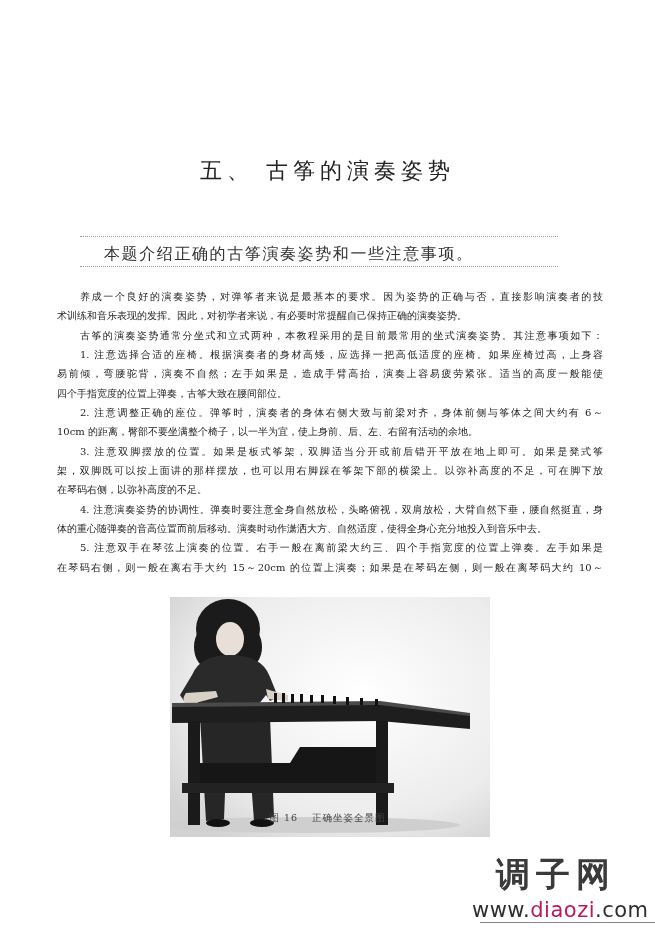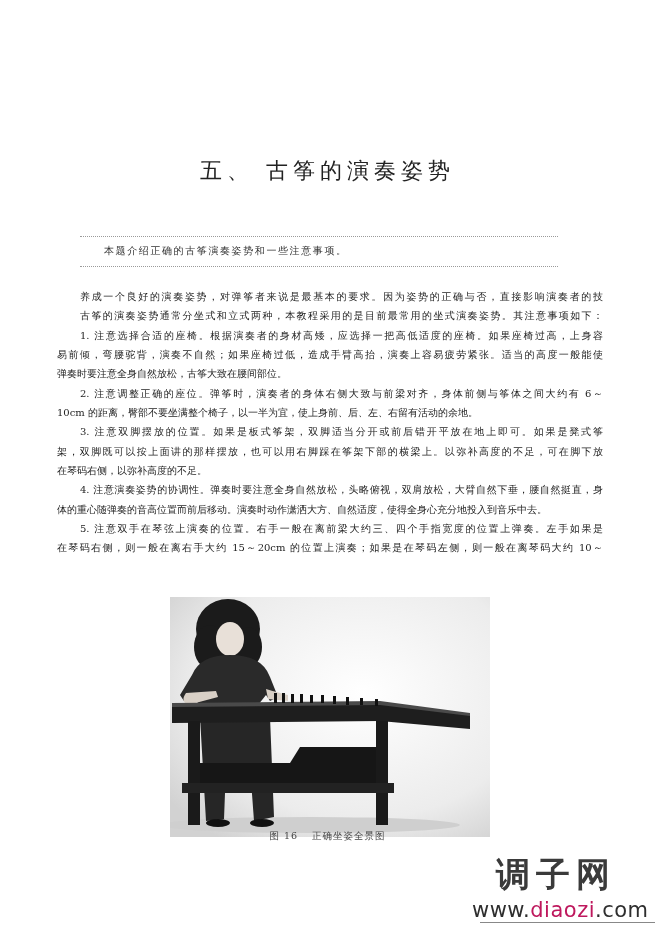--- a/index.html
+++ b/index.html
@@ -40,21 +40,21 @@
       width: 100%;
       height: 0;
       border-top: 1px dotted #9a9a9a;
     }
     .summary-box .rule.top { top: 0; }
     .summary-box .rule.bottom { top: 30px; }
     .summary-text {
       position: absolute;
       top: 8px;
       left: 24px;
-      font-size: 10px;
+      font-size: 16px;
       letter-spacing: 1.6px;
       color: #333;
       white-space: nowrap;
     }
     .body-text {
       position: absolute;
       top: 287px;
       left: 57px;
       width: 546px;
     }
@@ -73,21 +73,21 @@
     .figure {
       position: absolute;
       top: 597px;
       left: 170px;
       width: 320px;
       height: 240px;
     }
     .figure svg { display: block; }
     .caption {
       position: absolute;
-      top: 830px;
+      top: 812px;
       left: 0;
       width: 655px;
       text-align: center;
       font-size: 9.5px;
       letter-spacing: 1px;
       color: #444;
     }
     .caption .fig-num { margin-right: 10px; }
     .watermark {
       position: absolute;
@@ -131,24 +131,25 @@
 <h1 class="page-title">五、 古筝的演奏姿势</h1>
 
 <div class="summary-box">
   <div class="rule top"></div>
   <div class="summary-text">本题介绍正确的古筝演奏姿势和一些注意事项。</div>
   <div class="rule bottom"></div>
 </div>
 
 <div class="body-text" id="body-text">
     <div class="line indent">养成一个良好的演奏姿势，对弹筝者来说是最基本的要求。因为姿势的正确与否，直接影响演奏者的技</div>
+    <div class="line last">术训练和音乐表现的发挥。因此，对初学者来说，有必要时常提醒自己保持正确的演奏姿势。</div>
     <div class="line indent">古筝的演奏姿势通常分坐式和立式两种，本教程采用的是目前最常用的坐式演奏姿势。其注意事项如下：</div>
     <div class="line indent">1. 注意选择合适的座椅。根据演奏者的身材高矮，应选择一把高低适度的座椅。如果座椅过高，上身容</div>
-    <div class="line">易前倾，弯腰驼背，演奏不自然；如果座椅过低，造成手臂高抬，演奏上容易疲劳紧张。适当的高度一般能使</div>
-    <div class="line last">弹奏时要注意全身自然放松，古筝大致在腰间部位。</div>
+    <div class="line">易前倾，弯腰驼背，演奏不自然；左手如果是，造成手臂高抬，演奏上容易疲劳紧张。适当的高度一般能使</div>
+    <div class="line last">四个手指宽度的位置上弹奏，古筝大致在腰间部位。</div>
     <div class="line indent">2. 注意调整正确的座位。弹筝时，演奏者的身体右侧大致与前梁对齐，身体前侧与筝体之间大约有 6～</div>
     <div class="line last">10cm 的距离，臀部不要坐满整个椅子，以一半为宜，使上身前、后、左、右留有活动的余地。</div>
     <div class="line indent">3. 注意双脚摆放的位置。如果是板式筝架，双脚适当分开或前后错开平放在地上即可。如果是凳式筝</div>
     <div class="line">架，双脚既可以按上面讲的那样摆放，也可以用右脚踩在筝架下部的横梁上。以弥补高度的不足，可在脚下放</div>
     <div class="line last">在琴码右侧，以弥补高度的不足。</div>
     <div class="line indent">4. 注意演奏姿势的协调性。弹奏时要注意全身自然放松，头略俯视，双肩放松，大臂自然下垂，腰自然挺直，身</div>
     <div class="line last">体的重心随弹奏的音高位置而前后移动。演奏时动作潇洒大方、自然适度，使得全身心充分地投入到音乐中去。</div>
     <div class="line indent">5. 注意双手在琴弦上演奏的位置。右手一般在离前梁大约三、四个手指宽度的位置上弹奏。左手如果是</div>
     <div class="line">在琴码右侧，则一般在离右手大约 15～20cm 的位置上演奏；如果是在琴码左侧，则一般在离琴码大约 10～</div>
   </div>

